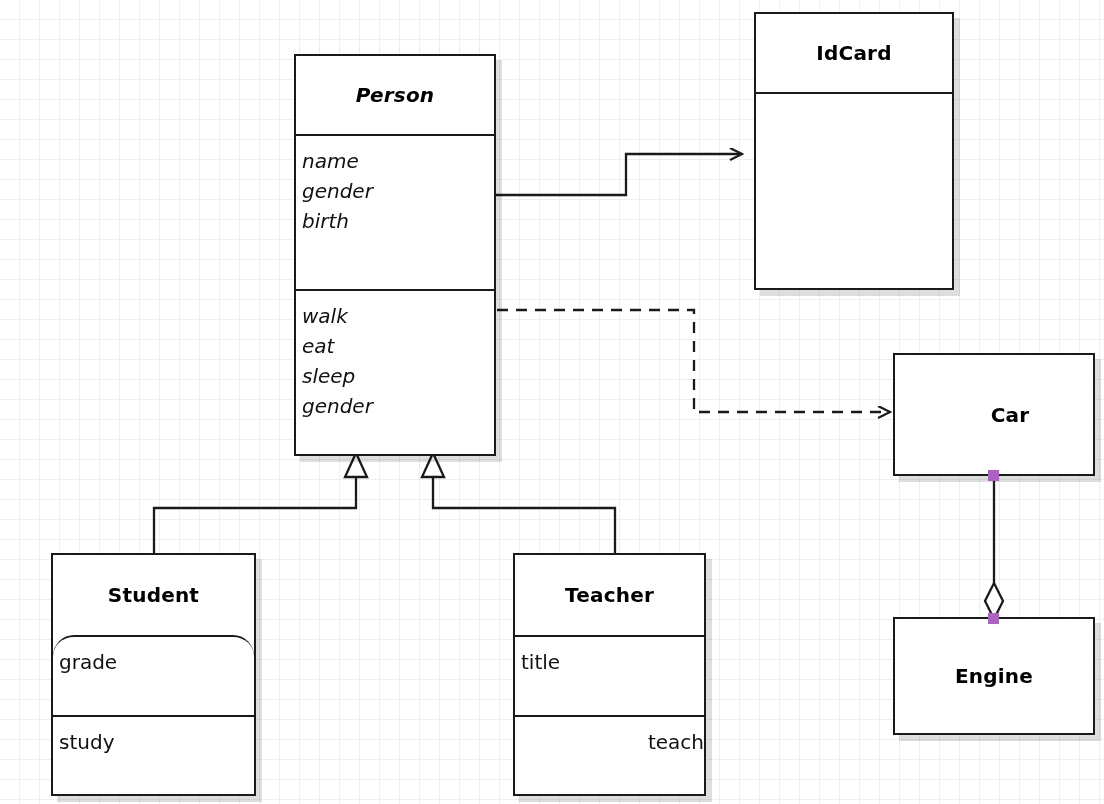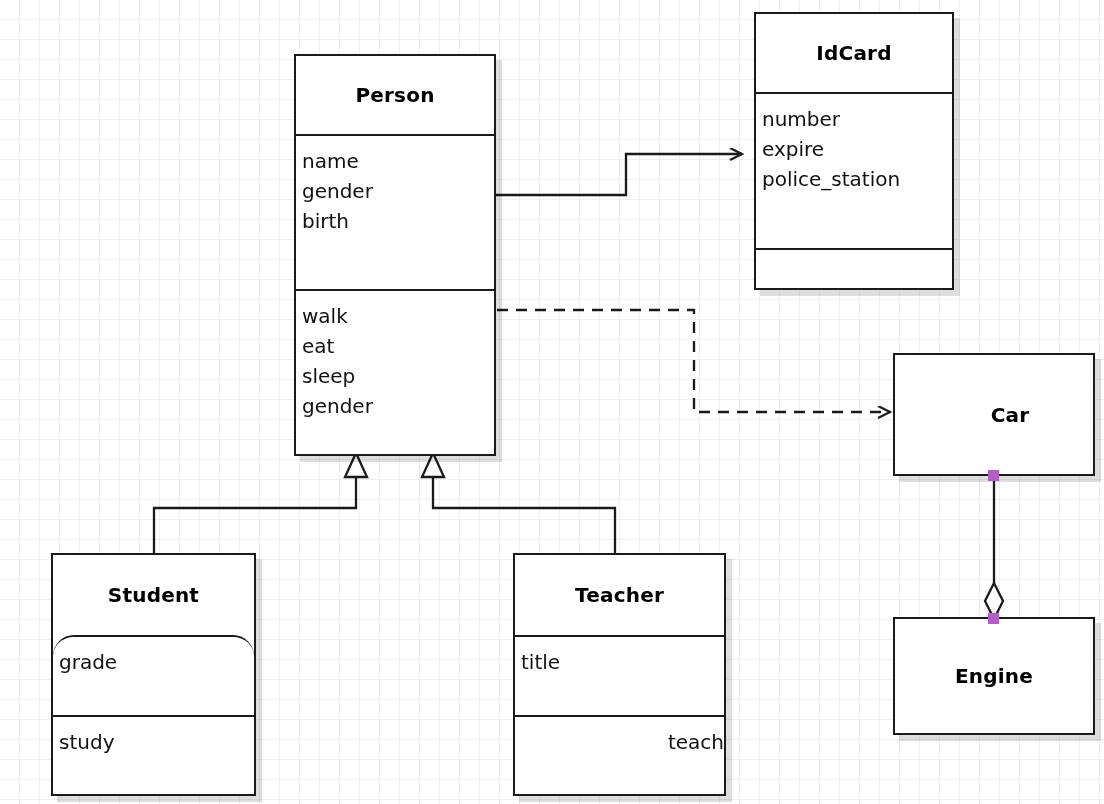--- a/index.html
+++ b/index.html
@@ -113,56 +113,51 @@
 
     <g>
       <path d="M 994,476 L 994,583" fill="none" stroke="#1a1a1a" stroke-width="2.3"></path>
       <polygon points="994,583 1003,601 994,619 985,601" fill="#ffffff" stroke="#1a1a1a" stroke-width="2.3" stroke-linejoin="miter"></polygon>
     </g>
   </svg>
 
   <div class="handle" style="left:988px; top:470px;"></div>
   <div class="handle" style="left:988px; top:613px;"></div>
 
-  <div class="uml-class" id="cls-person" style="left:294px; top:54px; width:202px; height:402px;">
+  <div class="uml-class" id="cls-person" style="left:294px; top:54px; width:202px; height:402px;font-style:italic;">
     <div class="compartment cls-title" style="height:78px;">Person</div>
     <div class="compartment member-list" style="height:155px;">
       <span class="member">name</span>
       <span class="member">gender</span>
       <span class="member">birth</span>
     </div>
     <div class="compartment member-list" style="flex:1;">
       <span class="member">walk</span>
       <span class="member">eat</span>
       <span class="member">sleep</span>
       <span class="member">gender</span>
     </div>
   </div>
 
   <div class="uml-class" id="cls-idcard" style="left:754px; top:12px; width:200px; height:278px;">
     <div class="compartment cls-title" style="height:78px;">IdCard</div>
-    <div class="compartment member-list" style="height:156px;">
-      <span class="member">number</span>
-      <span class="member">expire</span>
-      <span class="member">police_station</span>
-    </div>
     <div class="compartment member-list" style="flex:1;"></div>
   </div>
 
   <div class="uml-class" id="cls-student" style="left:51px; top:553px; width:205px; height:243px;">
     <div class="compartment cls-title" style="height:80px;">Student</div>
     <div class="compartment member-list" style="height:80px;border-radius:21px;">
       <span class="member">grade</span>
     </div>
     <div class="compartment member-list" style="flex:1;">
       <span class="member">study</span>
     </div>
   </div>
 
-  <div class="uml-class" id="cls-teacher" style="left:513px; top:553px; width:213px; height:243px;">
+  <div class="uml-class" id="cls-teacher" style="left:513px; top:553px; width:193px; height:243px;">
     <div class="compartment cls-title" style="height:80px;">Teacher</div>
     <div class="compartment member-list" style="height:80px;">
       <span class="member">title</span>
     </div>
     <div class="compartment member-list" style="flex:1;text-align:right;">
       <span class="member">teach</span>
     </div>
   </div>
 
   <div class="uml-class single-box" id="cls-car" style="left:893px; top:353px; width:202px; height:123px;">

